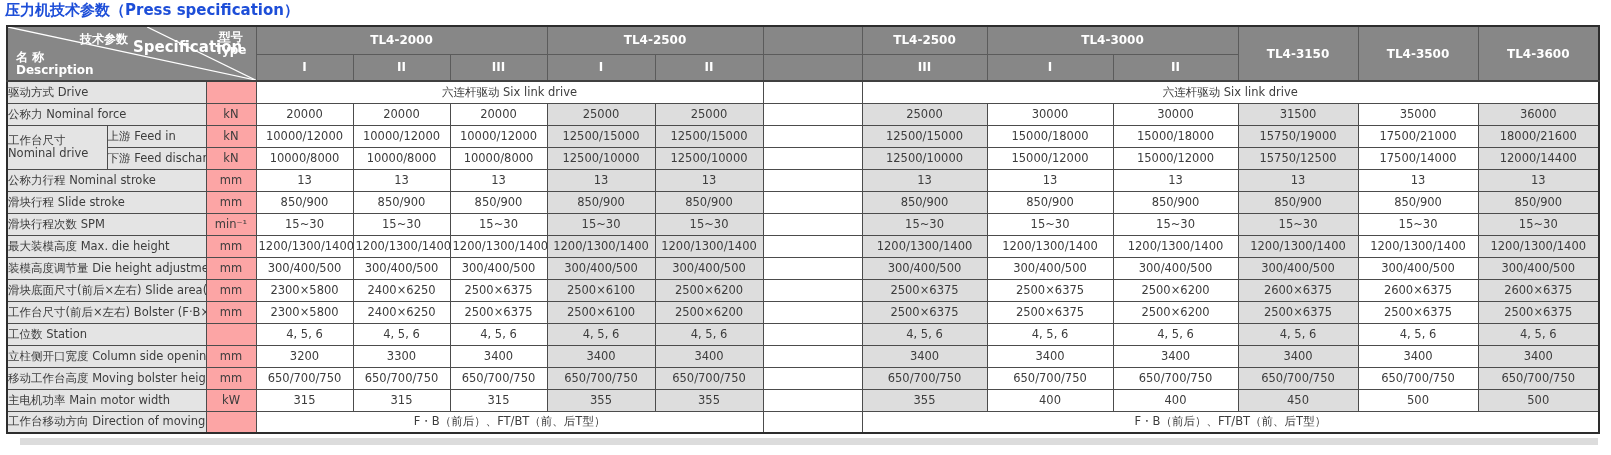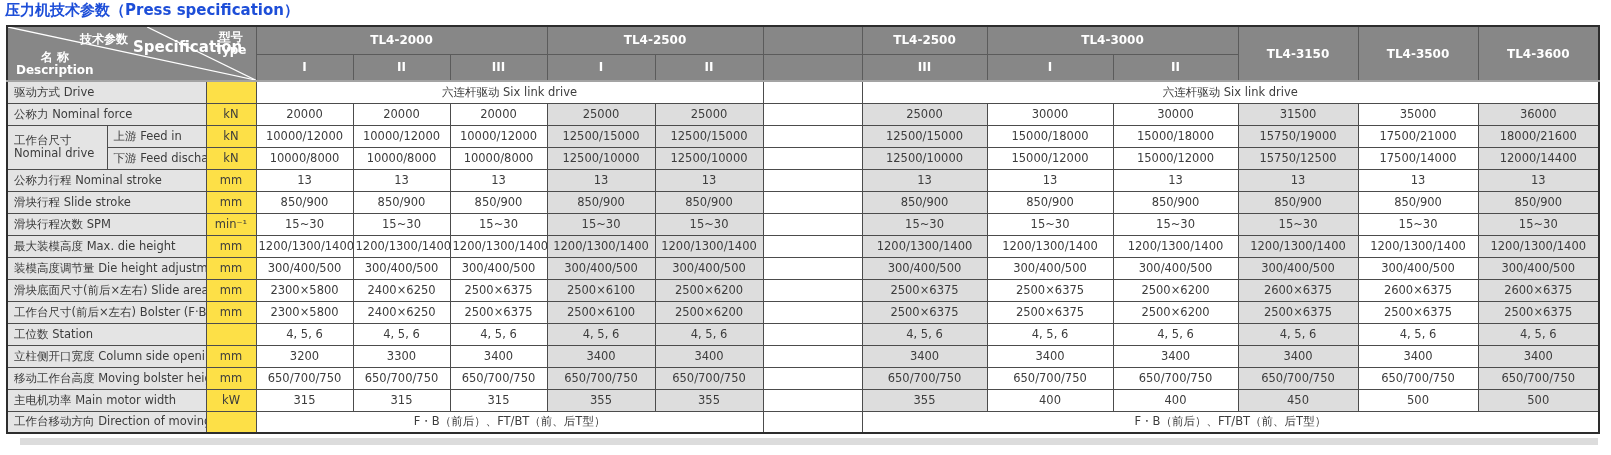--- a/index.html
+++ b/index.html
@@ -21,36 +21,36 @@
     border:1px solid #4c4c4c;
     padding:0 2px;
     overflow:hidden;white-space:nowrap;
     box-sizing:border-box;
   }
   thead th{
     background:#878787;color:#ffffff;
     font-size:12px;font-weight:bold;text-align:center;vertical-align:middle;
     border-color:#5b5b5b;
   }
-  thead{border-bottom:2px solid #a3a3a3;}
+  thead{border-bottom:2px solid #404040;}
   thead tr.models{height:28px;}
   thead tr.subs{height:27px;}
   th.corner{position:relative;padding:0;}
   th.corner svg{position:absolute;left:0;top:0;width:100%;height:100%;}
   .c-spec-zh{position:absolute;left:72px;top:4px;font-size:12px;}
   .c-spec-en{position:absolute;left:104px;top:11px;font-size:15px;margin-left:21px;}
   .c-type{position:absolute;right:9px;top:4px;font-size:12px;line-height:13px;text-align:center;}
-  .c-name{position:absolute;left:8px;bottom:3px;font-size:12px;line-height:13px;text-align:center;}
+  .c-name{position:absolute;left:8px;bottom:3px;font-size:12px;line-height:13px;text-align:left;}
   tbody tr{height:22px;}
   tbody td{
     font-size:11.5px;color:#3c3c3c;text-align:center;vertical-align:middle;
   }
-  td.label{background:#e4e4e4;text-align:left;padding-left:6px;font-size:11.5px;}
+  td.label{background:#e4e4e4;text-align:left;padding-left:0;font-size:11.5px;}
   td.group{line-height:1.15;}
-  td.unit{background:#fde047;}
+  td.unit{background:#fca5a5;}
   td.white{background:#ffffff;}
   td.grayc{background:#dddddd;}
   td.gapc{background:#ffffff;}
   .table-shadow{
     position:absolute;left:20px;top:438px;width:1578px;height:7px;
     background:#dcdcdc;
   }
 </style>
 </head>
 <body>

